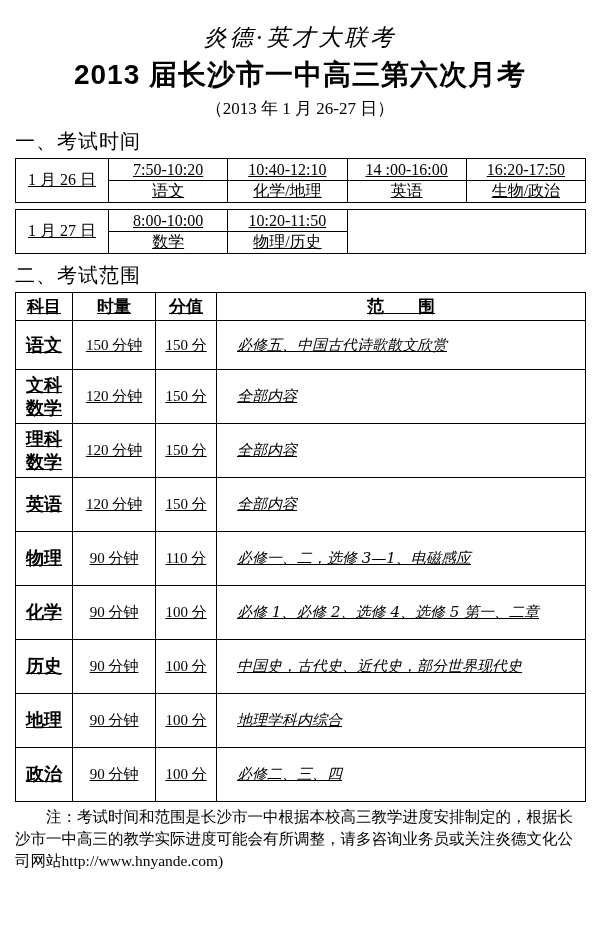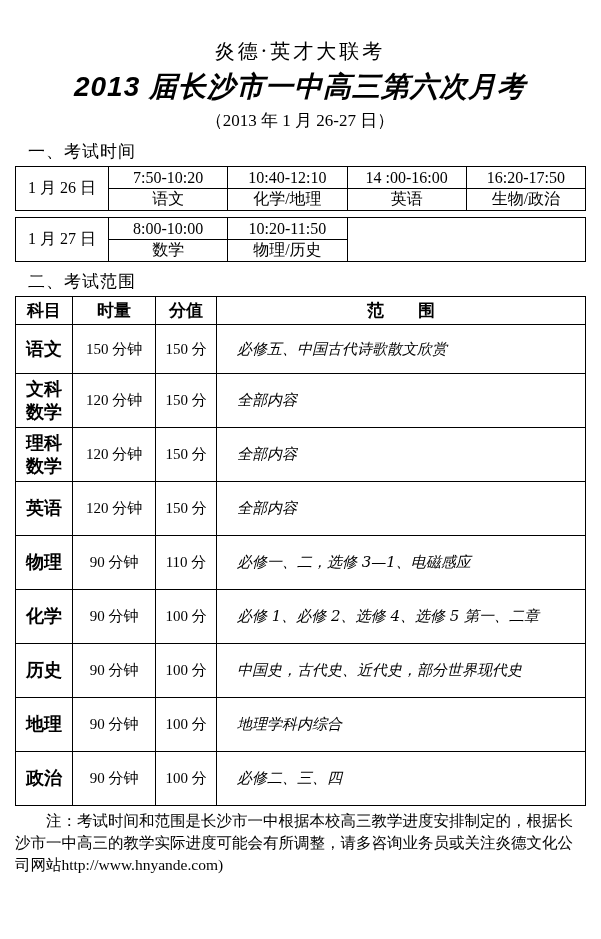--- a/index.html
+++ b/index.html
@@ -9,52 +9,51 @@
     font-family: "Liberation Serif", serif;
     color: #000;
     overflow: hidden;
   }
   .page { width: 601px; padding: 18px 16px 0 15px; }
 
   
   .title-block { text-align: center; }
   .brand {
     font-family: "DejaVu Serif", serif;
-    font-size: 20px; letter-spacing: 3px;
+    font-style: italic;
+    font-size: 23px; letter-spacing: 3px;
     padding-top: 4px;
-    margin-top: 16px;
   }
   .main-title {
     font-family: "Liberation Sans", sans-serif;
     font-weight: bold;
     font-size: 28px; letter-spacing: 1px;
     margin-top: 3px;
-    font-style: italic;
   }
   .subtitle {
     font-family: "DejaVu Serif", serif;
     font-style: italic;
     font-size: 21px; letter-spacing: 4px;
     margin-top: 6px;
   }
   .date-line {
     font-family: "Liberation Serif", serif;
     font-size: 17px;
     margin-top: 3px;
   }
 
   
   .section-label {
-    font-size: 17px;
-    margin: 8px 0 3px 13px;
+    font-size: 20px;
+    margin: 8px 0 3px 0;
     letter-spacing: 1px;
   }
 
   
-  table { border-collapse: collapse; table-layout: fixed; width: 570px; }
+  table { border-collapse: collapse; table-layout: fixed; width: 570px; text-decoration: underline; }
   td { border: 1px solid #000; text-align: center; vertical-align: middle; overflow: hidden; }
 
   
   .schedule td { font-size: 16px; height: 22px; padding: 0 2px; }
   .schedule .date-cell { font-size: 16px; }
   .schedule-day2 { margin-top: 6px; }   
   .schedule col.c-date { width: 93px; }
   .schedule col.c-slot { width: 119.25px; }
 
   

